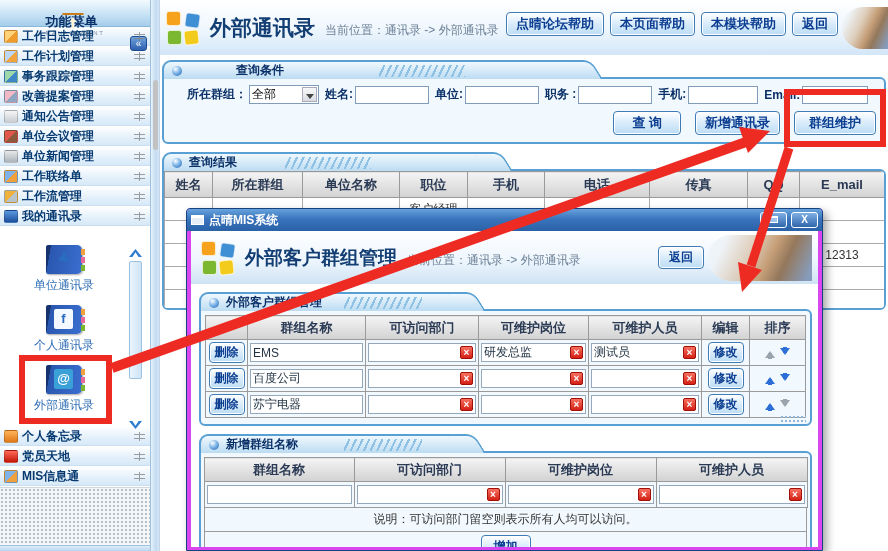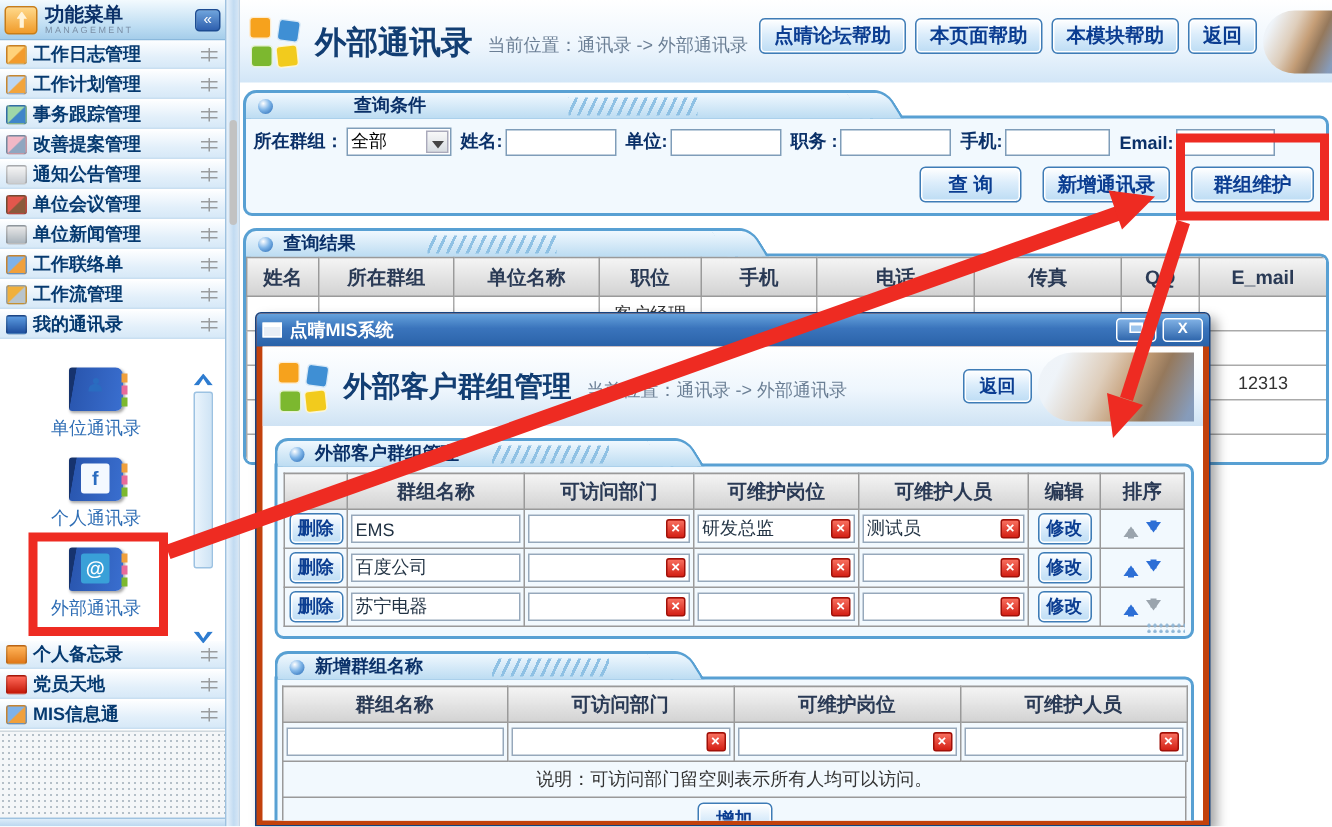--- a/index.html
+++ b/index.html
@@ -2,21 +2,21 @@
 <html><head>
 <meta charset="utf-8">
 <style>
   * { margin:0; padding:0; box-sizing:border-box; }
   html,body { width:888px; height:551px; }
   body { font-family:"Liberation Sans","DejaVu Sans",sans-serif; background:#fff; }
   #app { position:relative; width:888px; height:551px; overflow:hidden; background:#fff; }
 
   
   .sidebar { position:absolute; left:0; top:0; width:150px; height:551px; background:#fff; z-index:2; }
-  .sb-header { height:27px; background:linear-gradient(180deg,#f3fafe,#bcdcf2 70%,#a5cdea); border-bottom:1px solid #8ab8dc; display:flex; align-items:center; padding:13px 3px; }
+  .sb-header { height:27px; background:linear-gradient(180deg,#f3fafe,#bcdcf2 70%,#a5cdea); border-bottom:1px solid #8ab8dc; display:flex; align-items:center; padding:13px 3px;flex-direction:column; }
   .sb-logo { width:22px; height:19px; background:linear-gradient(#ffd98a,#f09b2a); border:1px solid #c87d18; border-radius:3px; position:relative; margin-right:5px; }
   .sb-logo::before { content:""; position:absolute; left:7px; top:3px; width:7px; height:11px; background:#fff3d8; clip-path:polygon(50% 0,100% 45%,70% 45%,70% 100%,30% 100%,30% 45%,0 45%); }
   .sb-titlebox { line-height:1; }
   .sb-title { font-size:13px; font-weight:bold; color:#0a3068; }
   .sb-subtitle { font-size:6px; color:#7b8fa6; letter-spacing:1.6px; margin-top:2px; }
   .collapse-btn { margin-left:auto; width:17px; height:15px; border-radius:3px; background:linear-gradient(#6fa4dc,#2e5fae); border:1px solid #1d4c92; color:#fff; font-size:10px; line-height:13px; text-align:center; cursor:pointer; }
   .sb-item { height:20px; display:flex; align-items:center; background:linear-gradient(180deg,#fdfeff,#e2effa 60%,#d5e8f7); border-bottom:1px solid #fff; box-shadow:inset 0 -1px 0 #c9dff1; padding:0 4px; }
   .sb-ico { width:14px; height:13px; border-radius:2px; margin-right:4px; flex:none; border:1px solid rgba(0,0,0,.18); }
   .sb-item .label { font-size:12px; font-weight:bold; color:#063a70; white-space:nowrap; }
   .grip { margin-left:auto; width:13px; height:9px; position:relative; flex:none; opacity:.75; }
@@ -78,35 +78,35 @@
   .ptab { position:relative; height:19px; background:linear-gradient(#f0f8fe,#bcdcf2); border:2px solid #58a0d3; border-bottom:none; border-top-left-radius:9px; display:flex; align-items:center; padding:0 8px; z-index:2; }
   .ptab::after { content:""; position:absolute; right:-17px; top:-2px; bottom:0; width:26px; background:linear-gradient(#f0f8fe,#bcdcf2); border-top:2px solid #58a0d3; border-right:2px solid #58a0d3; border-top-right-radius:8px; transform:skewX(32deg); }
   .bullet { width:10px; height:10px; border-radius:50%; background:radial-gradient(circle at 35% 30%,#ffffff,#7fb5e8 45%,#1f63b0); margin-right:7px; flex:none; }
   .ptab .ptitle { font-size:12px; font-weight:bold; color:#0a3068; white-space:nowrap; }
   .stripes { width:86px; height:12px; margin-left:48px; background:repeating-linear-gradient(115deg,transparent 0 4px,#8fc1e4 4px 6px); }
   .pbody { position:relative; border:2px solid #58a0d3; border-radius:0 6px 6px 6px; background:#f2f9fe; margin-top:-2px; z-index:1; }
 
   
   .qrow { display:flex; align-items:center; padding:6px 3px 0 3px; white-space:nowrap; }
   .qrow label { font-size:12px; font-weight:bold; color:#0a3068; margin:0 2px 0 6px; }
-  .qrow label:first-child { margin-left:2px; }
+  .qrow label:first-child { margin-left:20px; }
   .tinput { height:18px; border:1px solid #7f9db9; background:#fff; font-size:12px; padding:0 2px; }
   .fakesel { position:relative; width:70px; height:19px; border:1px solid #7f9db9; background:#fff; font-size:12px; line-height:17px; padding:0 2px; }
   .fakesel .dd { position:absolute; right:1px; top:1px; bottom:1px; width:15px; background:linear-gradient(#f8f8f8,#d8dde2); border:1px solid #aab; }
   .fakesel .dd::after { content:""; position:absolute; left:3px; top:6px; border:4px solid transparent; border-top:5px solid #444; }
   .qbtns { display:flex; justify-content:flex-end; gap:14px; padding:7px 8px 0 0; }
 
   
   .rtable { width:720px; margin:0 auto; border-collapse:collapse; table-layout:fixed; background:#fff; }
   .rtable th { background:linear-gradient(#f4f4f4,#d2d2d2); border:1px solid #9a9a9a; height:26px; font-size:13px; font-weight:bold; color:#2a3a55; }
   .rtable td { border:1px solid #aaa; height:23px; font-size:12px; color:#333; text-align:center; background:#fff; }
   .emlink { color:#0000cc; }
 
   
-  .modal { position:absolute; left:170px; top:208px; width:637px; height:343px; z-index:5; background:#c2410c; border:1px solid #16427f; border-radius:4px 4px 0 0; box-shadow:4px 4px 8px rgba(0,0,0,.35); }
+  .modal { position:absolute; left:186px; top:208px; width:637px; height:343px; z-index:5; background:#d946ef; border:1px solid #16427f; border-radius:4px 4px 0 0; box-shadow:4px 4px 8px rgba(0,0,0,.35); }
   .mtitlebar { height:22px; background:linear-gradient(180deg,#66a3dd,#3a74bc 45%,#2a62a8); border-radius:3px 3px 0 0; display:flex; align-items:center; padding:0 4px; }
   .winico { width:13px; height:10px; background:#e8eef6; border:1px solid #fff; border-top:3px solid #fff; margin-right:5px; }
   .mtitle { color:#fff; font-weight:bold; font-size:12px; }
   .mbtns { margin-left:auto; display:flex; gap:4px; }
   .wbtn { width:27px; height:16px; border:1px solid #fff; border-radius:3px; background:linear-gradient(#7fb0e4,#2f66ac); color:#fff; font-size:10px; font-weight:bold; text-align:center; line-height:14px; cursor:pointer; }
   .wbtn .mini { display:inline-block; width:9px; height:7px; border:1px solid #fff; border-top:2px solid #fff; background:#9cc4ec; }
   .mbody { position:relative; margin:0 4px; background:#fff; height:316px; overflow:hidden; }
   .mheader { height:53px; background:linear-gradient(180deg,#ffffff,#eef6fd 55%,#cfe3f4); display:flex; align-items:center; padding:0 6px; }
   .mheader .page-title { font-size:19px; }
   .mheader .handshake { width:104px; height:46px; }

